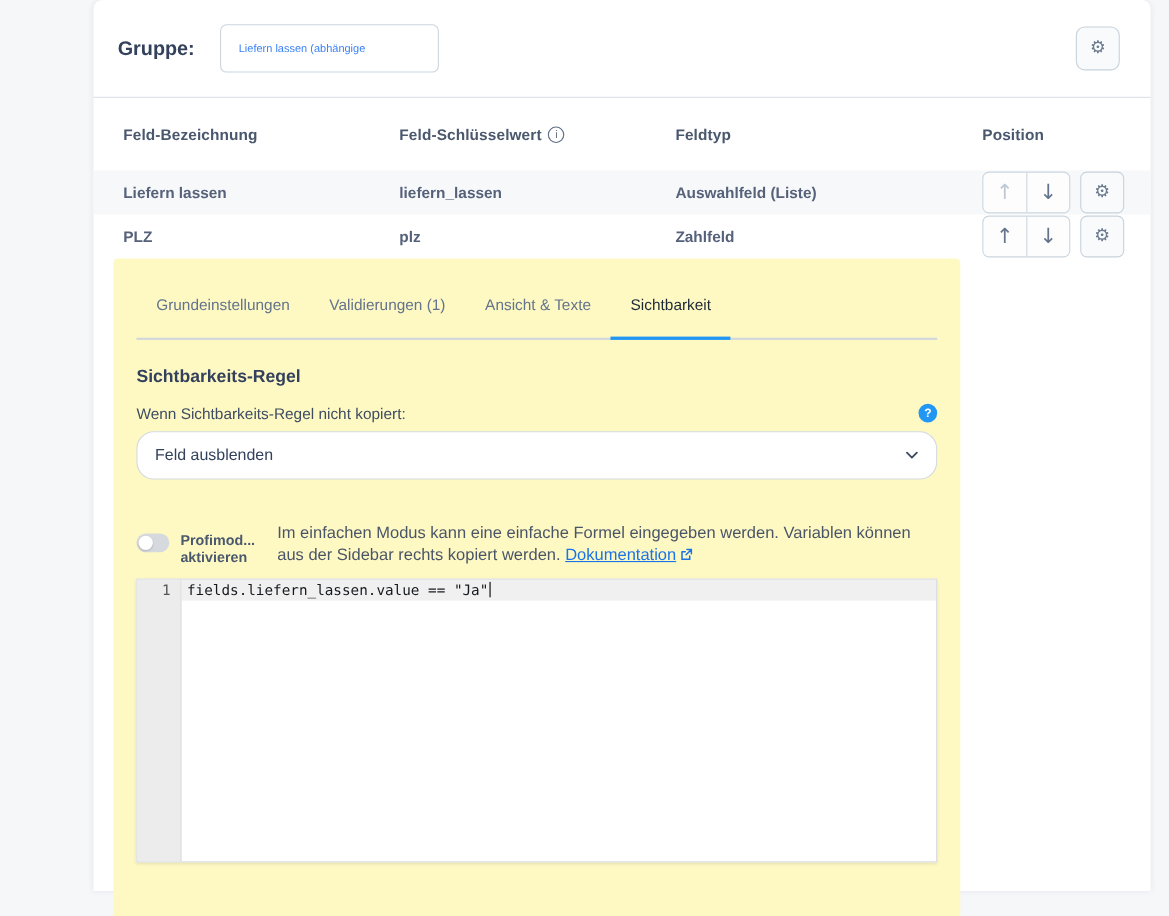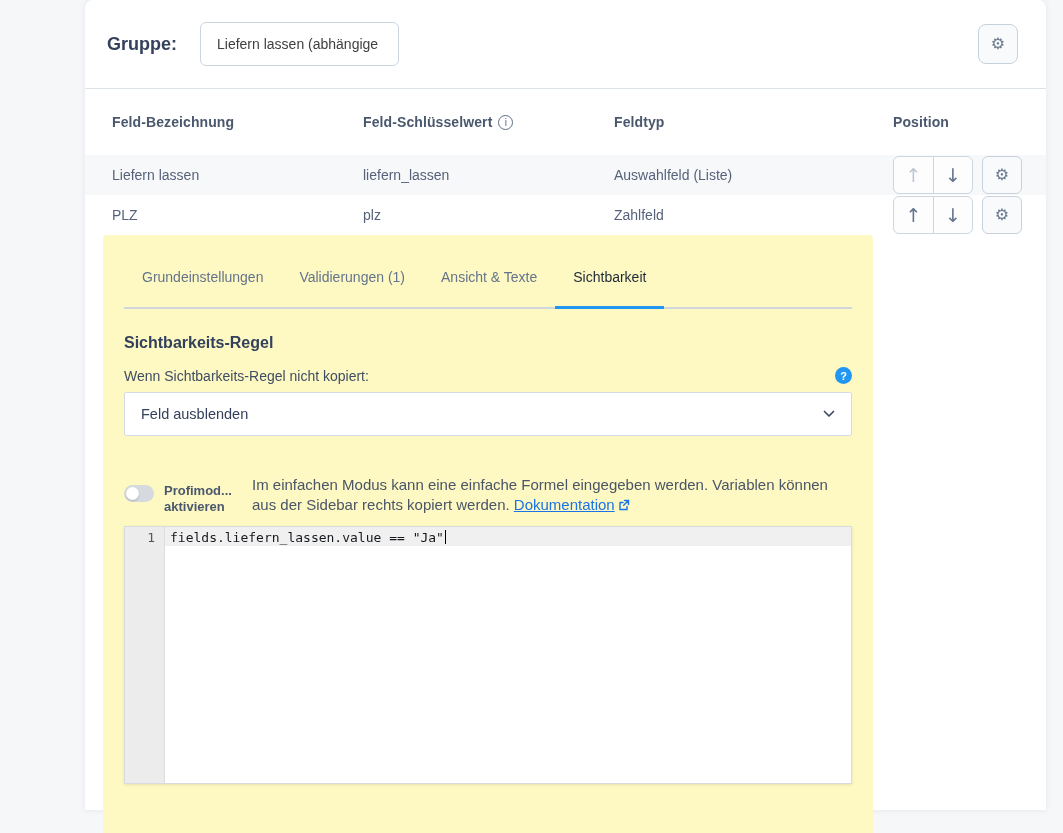--- a/index.html
+++ b/index.html
@@ -22,21 +22,21 @@
     border-bottom:1px solid #dbe2e8;
     display:flex; align-items:center;
   }
   .group-label { margin-left:22px; font-size:18px; font-weight:700; color:#33415c; }
   .group-input {
     margin-left:23px; width:199px; height:44px;
     border:1px solid #ccd5dd; border-radius:6px; background:#fff;
     display:flex; align-items:center; padding:0 0 0 16px;
     overflow:hidden; white-space:nowrap; cursor:pointer;
   }
-  .group-input span { font-size:14px; color:#404040; white-space:nowrap; }
+  .group-input span { font-size:10px; color:#3b82f6; white-space:nowrap; }
   .header-spacer { flex:1; }
   .icon-btn {
     width:40px; height:40px; border:1px solid #c7d2dc; border-radius:8px;
     background:#f8fafc; display:flex; align-items:center; justify-content:center;
     cursor:pointer; padding:0;
   }
   .header-gear { margin-right:28px; }
   .gear-glyph { font-size:16px; color:#6b7a8d; line-height:1; }
   
   .thead { position:relative; height:66px; }
@@ -48,21 +48,21 @@
   .c1 { left:27px; } .c2 { left:278px; } .c3 { left:529px; } .c4 { left:808px; }
   .info-icon {
     width:15px; height:15px; border:1.3px solid #5e6e82; border-radius:50%;
     display:inline-flex; align-items:center; justify-content:center;
     font-size:10px; font-weight:400; font-style:normal; color:#5e6e82;
   }
   .trow { position:relative; height:40px; }
   .row-alt { background:#f7f8fa; }
   .td {
     position:absolute; top:50%; transform:translateY(-50%);
-    font-size:14px; font-weight:400; color:#55master;
+    font-size:14px; font-weight:700; color:#55master;
     color:#56627a;
   }
   .row-controls {
     position:absolute; left:808px; top:1px; height:38px;
     display:flex; align-items:stretch;
   }
   .btn-group {
     display:flex; border:1px solid #ccd6de; border-radius:6px; overflow:hidden;
     background:#fdfdfe;
   }
@@ -99,21 +99,21 @@
     margin:15px 21px 0 21px; display:flex; align-items:center; justify-content:space-between;
   }
   .cond-label { font-size:14px; color:#3f4d63; }
   .q-icon {
     width:17px; height:17px; border-radius:50%; background:#2196f3; color:#fff;
     font-size:11px; font-weight:700; display:flex; align-items:center; justify-content:center;
     cursor:pointer;
   }
   .select {
     margin:8px 21px 0 21px; height:44px; background:#fff;
-    border:1px solid #d3dae1; border-radius:2px;
+    border:1px solid #d3dae1; border-radius:16px;
     display:flex; align-items:center; justify-content:space-between;
     padding:0 16px; cursor:pointer;
   }
   .select-value { font-size:14.5px; color:#33415c; }
   .chevron { width:12px; height:8px; }
   .pro-row {
     margin:39px 21px 0 21px; display:flex; align-items:flex-start;
   }
   .toggle {
     margin-top:10px; width:30px; height:17px; border-radius:9px; background:#d6dade;

